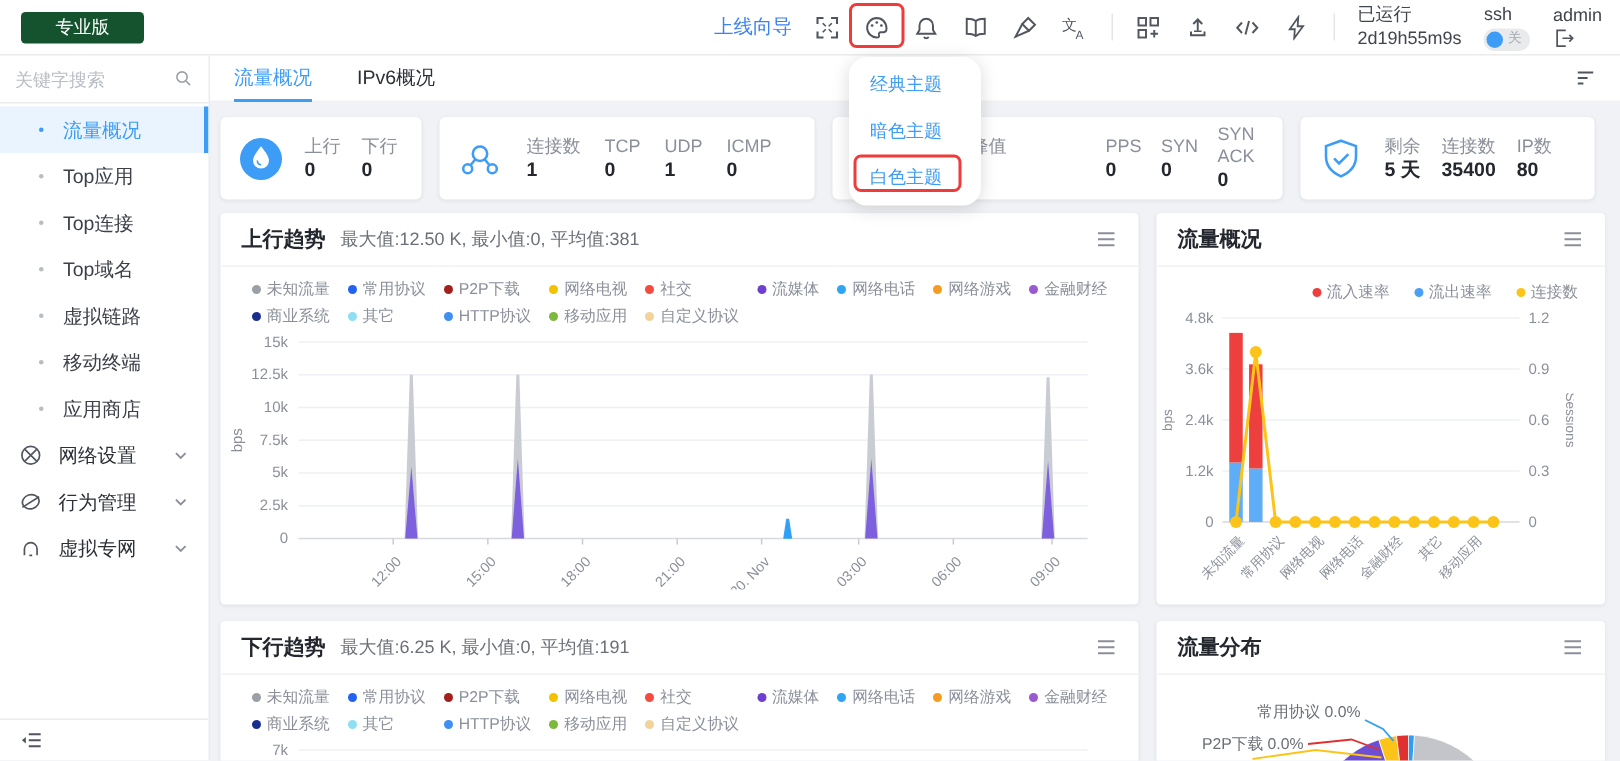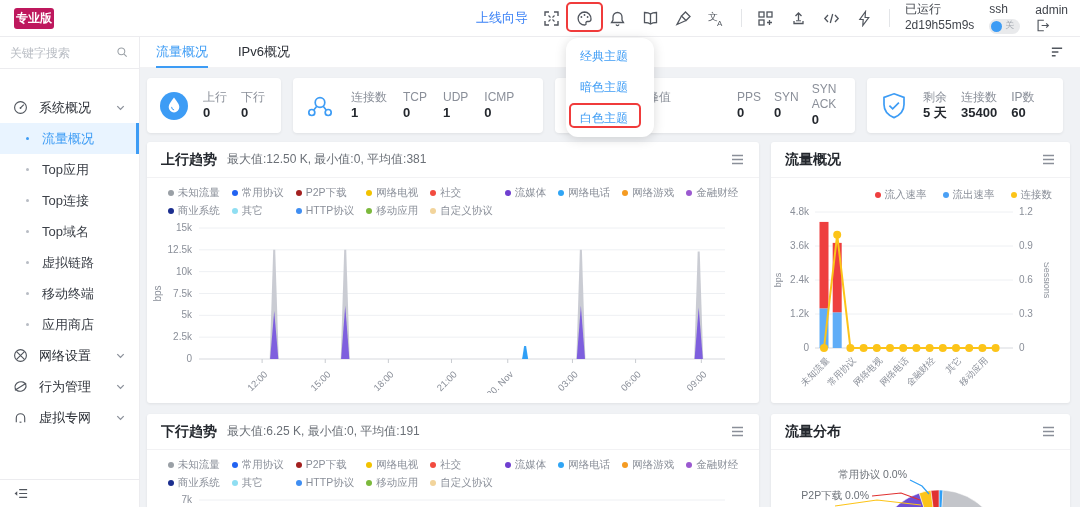--- a/index.html
+++ b/index.html
@@ -2,38 +2,38 @@
 <html><head>
 <meta charset="utf-8">
 <style>
   *{margin:0;padding:0;box-sizing:border-box;}
   html,body{width:1080px;height:507px;overflow:hidden;background:#f0f2f5;
     font-family:"Liberation Sans","DejaVu Sans",sans-serif;}
   .topbar{height:37px;background:#fff;display:flex;align-items:center;border-bottom:1px solid #ececef;position:relative;z-index:30;}
   .logo-area{width:140px;height:100%;display:flex;align-items:center;justify-content:center;border-right:1px solid #ececef;gap:3px;cursor:pointer;}
   .logo-text{font-size:17px;font-weight:bold;color:#b9bdc4;letter-spacing:.5px;text-shadow:0 1px 0 #fff,0 -1px 0 #9a9ea5;}
   .logo-reg{font-size:8px;color:#b9bdc4;align-self:flex-start;margin-top:3px;}
-  .badge{margin-left:14px;background:#be185d;color:#fff;font-size:12px;font-weight:bold;padding:2px 2px;border-radius:3px;}
+  .badge{margin-left:14px;background:#14532d;color:#fff;font-size:12px;font-weight:normal;padding:2px 23px;border-radius:3px;}
   .topbar-right{margin-left:auto;display:flex;align-items:center;gap:15px;padding-right:12px;}
   .wizard{color:#3b82f6;font-size:13px;cursor:pointer;text-decoration:none;}
   .hicon{width:18px;height:18px;display:flex;align-items:center;justify-content:center;cursor:pointer;position:relative;}
   .hicon svg{width:17px;height:17px;}
   .vdiv{width:1px;height:18px;background:#e3e5e8;}
   .stack{display:flex;flex-direction:column;font-size:12px;color:#41454c;line-height:1.3;}
   .toggle{width:31px;height:15px;border-radius:8px;background:#e9eaec;display:flex;align-items:center;padding:0 2px;gap:3px;cursor:pointer;margin-top:1px;}
   .knob{width:11px;height:11px;border-radius:50%;background:#3d9cf5;}
   .toggle-text{font-size:9px;color:#a6abb3;}
   .anno{position:absolute;border:2px solid #f03b3b;border-radius:5px;pointer-events:none;z-index:60;}
   .anno-palette{left:-10px;top:-7px;width:37px;height:30px;}
   .palette-wrap{position:relative;}
   .theme-dropdown{position:absolute;top:29px;left:-10px;width:88px;background:#fff;box-shadow:0 2px 12px rgba(0,0,0,.15);border-radius:12px;padding:3px 0;z-index:50;}
   .theme-item{position:relative;padding:7px 14px;color:#3d9cf5;font-size:12px;cursor:pointer;white-space:nowrap;}
   .anno-theme{left:3px;top:0px;width:72px;height:25px;}
   .layout{display:flex;height:470px;}
-  .sidebar{width:140px;background:#fff;border-right:1px solid #ececef;display:flex;flex-direction:column;gap:21px;}
+  .sidebar{width:140px;background:#fff;border-right:1px solid #ececef;display:flex;flex-direction:column;}
   .search-row{height:32px;border-bottom:1px solid #ececef;display:flex;align-items:center;padding:0 10px;gap:4px;flex:0 0 32px;}
   .search-row input{border:none;outline:none;width:102px;font-size:12px;color:#41454c;}
   .search-row input::placeholder{color:#b9bdc4;}
   .side-menu{flex:1 1 auto;overflow:hidden;padding-top:2px;}
   .sec{height:31px;display:flex;align-items:center;padding:0 13px;color:#2b2f36;font-size:13px;cursor:pointer;}
   .sec .sicon{width:16px;height:16px;margin-right:10px;display:flex;}
   .sec .sicon svg{width:15px;height:15px;}
   .chev{margin-left:auto;display:flex;}
   .chev svg{width:11px;height:11px;}
   .sub{height:31px;display:flex;align-items:center;padding-left:26px;color:#3c4048;font-size:13px;cursor:pointer;position:relative;}
@@ -182,35 +182,20 @@
 <div class="layout">
   <aside class="sidebar">
     <div class="search-row">
       <input placeholder="关键字搜索" style="">
       <svg viewBox="0 0 17 17" width="15" height="15" fill="none" stroke="#9aa0a6" stroke-width="1.4">
           <circle cx="7" cy="7" r="4.5"></circle>
           <path d="M10.5 10.5L14 14"></path>
         </svg>
     </div>
     <nav class="side-menu" id="side-menu">
-        <div class="sec">
-          <span class="sicon">
-            <svg viewBox="0 0 16 16" fill="none" stroke="#51565e" stroke-width="1.2">
-              <circle cx="8" cy="8" r="6.3"></circle>
-              <path d="M8 8.5L11.5 5"></path>
-              <circle cx="8" cy="8.5" r="1" fill="#51565e" stroke="none"></circle>
-            </svg>
-          </span>
-          <span>系统概况</span>
-          <span class="chev">
-            <svg viewBox="0 0 12 12" fill="none" stroke="#8a8f99" stroke-width="1.4">
-              <path d="M2.5 4.5L6 8l3.5-3.5"></path>
-            </svg>
-          </span>
-        </div>
         <div class="sub active">
           <span class="dot"></span>
           <span>流量概况</span>
         </div>
         <div class="sub">
           <span class="dot"></span>
           <span>Top应用</span>
         </div>
         <div class="sub">
           <span class="dot"></span>
@@ -379,21 +364,21 @@
             <span class="metric">
               <span class="lb">剩余</span>
               <span class="vl">5 天</span>
             </span>
             <span class="metric">
               <span class="lb">连接数</span>
               <span class="vl">35400</span>
             </span>
             <span class="metric">
               <span class="lb">IP数</span>
-              <span class="vl">60</span>
+              <span class="vl">80</span>
             </span>
           </div>
         </div>
       <div class="panel-grid">
 
         <section class="panel">
           <div class="phead">
             <span class="ptitle">上行趋势</span>
             <span class="pstats">最大值:12.50 K, 最小值:0, 平均值:381</span>
             <span class="burger">

